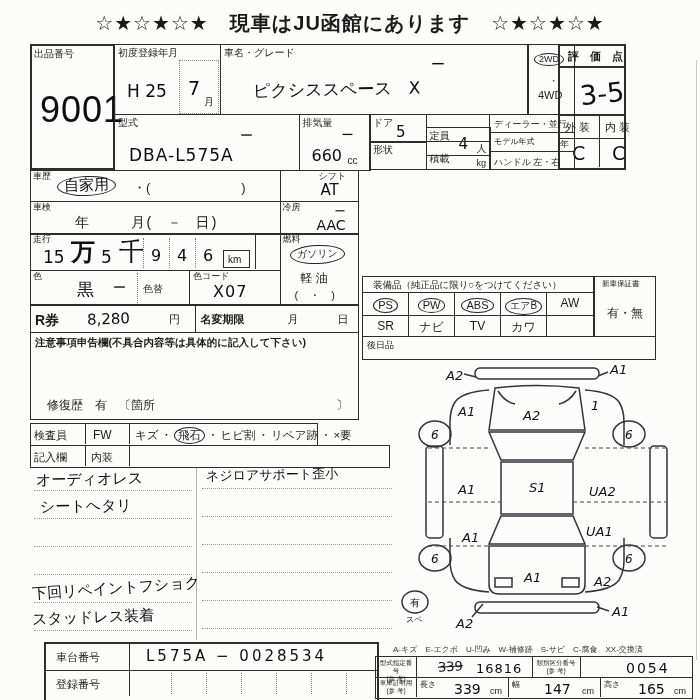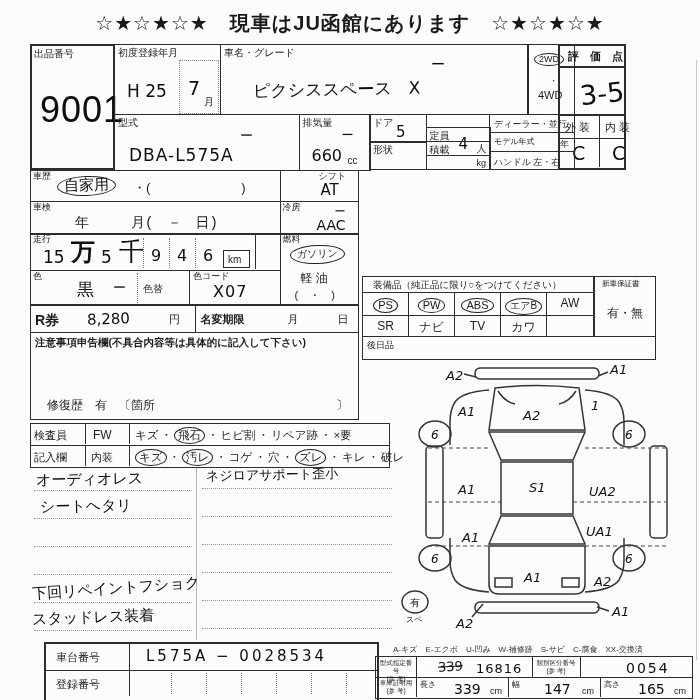--- a/index.html
+++ b/index.html
@@ -91,21 +91,21 @@
   </div>
   <div class="cell" style="left:369px;top:141px;width:58px;height:29px;">
     <span class="lbl" style="left:3px;top:2px;">形状</span>
   </div>
   <div class="cell" style="left:425.5px;top:107px;width:65px;height:29px;margin-top:20px;">
     <span class="lbl" style="left:3px;top:2px;">定員</span>
     <span class="hw" style="left:32px;top:9px;font-size:15px;">4</span>
     <span class="prt" style="left:50px;top:14px;font-size:10px;">人</span>
   </div>
   <div class="cell" style="left:425.5px;top:141px;width:65px;height:29px;">
-    <span class="lbl" style="left:3px;top:2px;">積載</span>
+    <span class="lbl" style="left:3px;top:11px;">積載</span>
     <span class="prt" style="left:50px;top:16px;font-size:9px;">kg</span>
   </div>
   <div class="cell" style="left:489px;top:113.5px;width:86px;height:19px;">
     <span class="prt" style="left:4px;top:3px;font-size:9px;">ディーラー・並行</span>
   </div>
   <div class="cell" style="left:489px;top:131.5px;width:86px;height:20px;">
     <span class="prt" style="left:4px;top:3px;font-size:8px;">モデル年式</span>
     <span class="prt" style="left:70px;top:5px;font-size:9px;">年</span>
   </div>
   <div class="cell" style="left:489px;top:150.5px;width:86px;height:19.5px;">
@@ -201,37 +201,34 @@
     <div style="border-right:1.5px solid #2d2d2d;text-align:center;padding-top:3px;font-size:12px;">SR</div>
     <div style="border-right:1.5px solid #2d2d2d;text-align:center;padding-top:3px;font-size:12px;">ナビ</div>
     <div style="border-right:1.5px solid #2d2d2d;text-align:center;padding-top:3px;font-size:12px;">TV</div>
     <div style="border-right:1.5px solid #2d2d2d;text-align:center;padding-top:3px;font-size:12px;">カワ</div>
     <div></div>
   </div>
   <div class="cell" style="left:362px;top:335.5px;width:294px;height:24px;">
     <span class="prt" style="left:4px;top:2px;font-size:9px;">後日品</span>
   </div>
 
-  <div class="cell" style="left:30px;top:423px;width:360px;height:23px;">
+  <div class="cell" style="left:30px;top:423px;width:288px;height:23px;">
     <span class="prt" style="left:3px;top:4px;font-size:11px;">検査員</span>
     <div class="vline" style="left:54px;top:0;height:20px;"></div>
     <span class="prt" style="left:62px;top:4px;font-size:12px;">FW</span>
     <div class="vline" style="left:98px;top:0;height:20px;"></div>
     <div class="abs" style="left:104px;top:3px;font-size:11.5px;white-space:nowrap;">
       <span>キズ</span><span class="sep">・</span><span class="circ2" style="padding:0 3px;">飛石</span><span class="sep">・</span><span>ヒビ割</span><span class="sep">・</span><span>リペア跡</span><span class="sep">・</span><span>×要</span>
     </div>
   </div>
   <div class="cell" style="left:30px;top:444.5px;width:360px;height:23px;">
     <span class="prt" style="left:3px;top:4px;font-size:11px;">記入欄</span>
     <div class="vline" style="left:54px;top:0;height:20px;"></div>
     <span class="prt" style="left:60px;top:4px;font-size:11px;">内装</span>
     <div class="vline" style="left:98px;top:0;height:20px;"></div>
-    <div class="abs" style="left:104px;top:3px;font-size:11.5px;white-space:nowrap;">
-      <span class="circ2" style="padding:0 3px;">キズ</span><span class="sep">・</span><span class="circ2" style="padding:0 3px;">汚レ</span><span class="sep">・</span><span>コゲ</span><span class="sep">・</span><span>穴</span><span class="sep">・</span><span class="circ2" style="padding:0 3px;">ズレ</span><span class="sep">・</span><span>キレ</span><span class="sep">・</span><span>破レ</span>
-    </div>
   </div>
 
   <div class="abs" style="left:30px;top:468px;width:366px;height:174px;">
     <div class="abs" style="left:166px;top:0;width:1px;height:172px;background:#b5b5b2;"></div>
     <div class="dhline" style="left:4px;top:22px;width:158px;"></div>
     <div class="dhline" style="left:4px;top:50px;width:158px;"></div>
     <div class="dhline" style="left:4px;top:78px;width:158px;"></div>
     <div class="dhline" style="left:4px;top:106px;width:158px;"></div>
     <div class="dhline" style="left:4px;top:134px;width:158px;"></div>
     <div class="dhline" style="left:4px;top:162px;width:158px;"></div>

